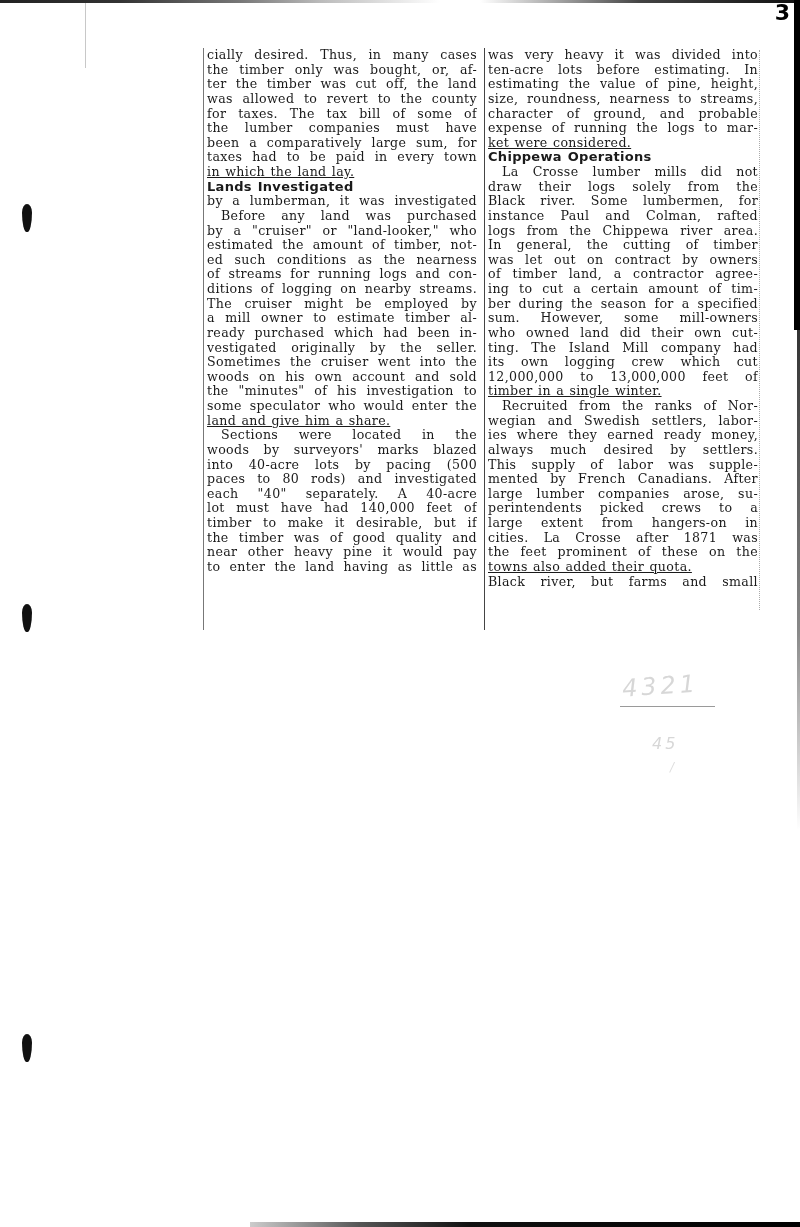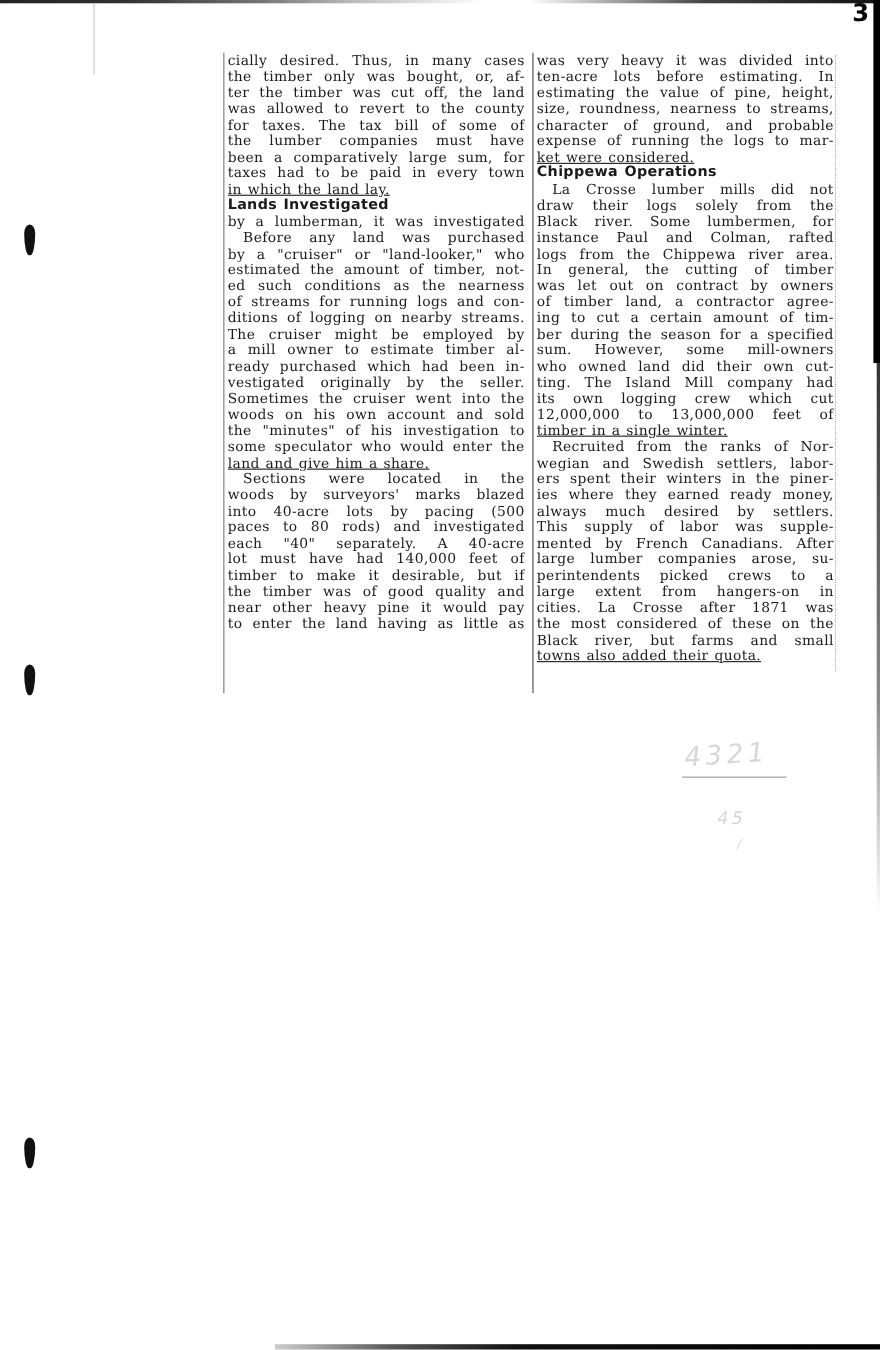--- a/index.html
+++ b/index.html
@@ -212,32 +212,31 @@
       <span class="col-line">sum.  However, some  mill-owners</span>
       <span class="col-line">who owned land did their own cut-</span>
       <span class="col-line">ting.  The Island Mill company had</span>
       <span class="col-line">its own logging crew  which cut</span>
       <span class="col-line">12,000,000 to 13,000,000  feet of</span>
       <span class="col-line last">timber in a single winter.</span>
     </div>
     <div>
       <span class="col-line indent">Recruited from the ranks of Nor-</span>
       <span class="col-line">wegian and Swedish settlers, labor-</span>
-      <span class="col-line">ers spent their winters in the piner-</span>
       <span class="col-line">ies where they earned ready money,</span>
       <span class="col-line">always much desired by  settlers.</span>
       <span class="col-line">This supply of labor was  supple-</span>
       <span class="col-line">mented by French Canadians. After</span>
       <span class="col-line">large lumber companies  arose, su-</span>
       <span class="col-line">perintendents  picked crews  to a</span>
       <span class="col-line">large extent  from hangers-on  in</span>
       <span class="col-line">cities.  La Crosse after 1871 was</span>
-      <span class="col-line">the most considered of these on the</span>
+      <span class="col-line">the feet prominent of these on the</span>
+      <span class="col-line last">towns also added their quota.</span>
       <span class="col-line">Black river, but farms and small</span>
-      <span class="col-line last">towns also added their quota.</span>
     </div>
   </div>
 <div class="divider-right"></div>
 
 <div class="pencil" style="left:622px; top:672px; font-size:24px; letter-spacing:4px; transform:rotate(-4deg); opacity:0.6;">4321</div>
 <div class="pencil-line"></div>
 <div class="pencil" style="left:652px; top:718px; font-size:16px; letter-spacing:3px; opacity:0.6;margin-top:16px;">45</div>
 <div class="pencil" style="left:670px; top:760px; font-size:12px; opacity:0.5;">/</div>
 
 </body></html>

